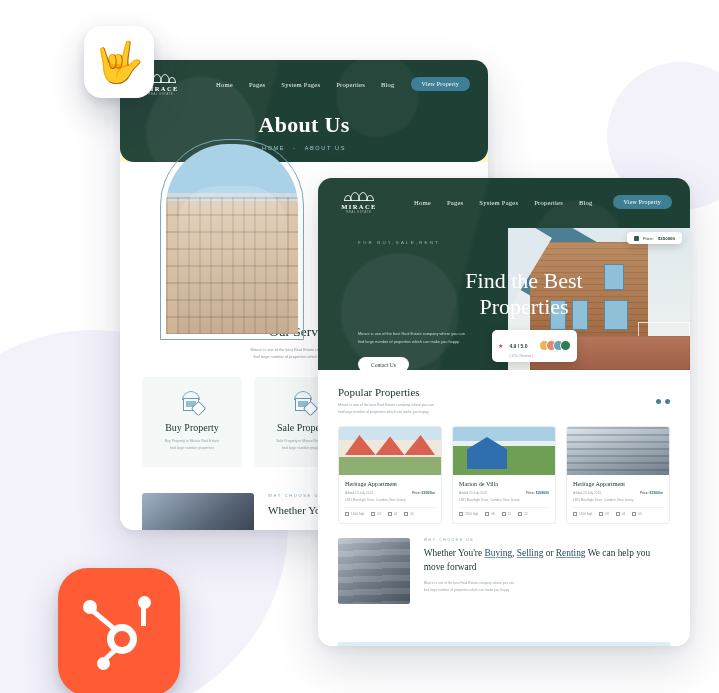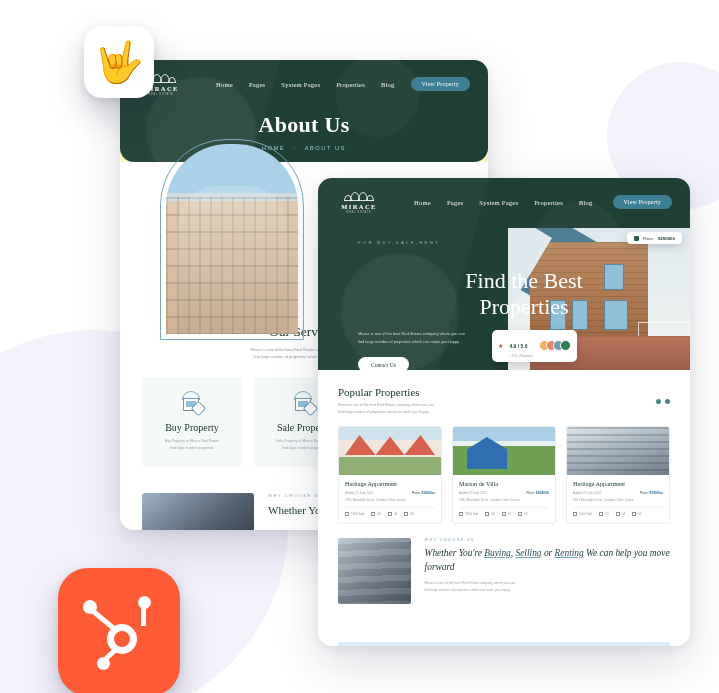--- a/index.html
+++ b/index.html
@@ -188,21 +188,21 @@
   .pcard .ptitle { font-family:"Liberation Serif", serif; font-size:6.2px; color:#18332a; }
   .prow { display:flex; justify-content:space-between; margin-top:4px; }
   .padded { font-size:3.2px; color:#9aa3ac; }
   .pprice { font-size:3.4px; color:#18332a; }
   .pprice b { color:#2f6f8a; }
   .paddr { font-size:3.1px; color:#9aa3ac; margin-top:3px; }
   .feats { display:flex; gap:7px; margin-top:5px; border-top:1px solid #eef1f3; padding-top:4px; }
   .feat { display:flex; align-items:center; gap:2px; font-size:3.1px; color:#8d969f; }
   .feat i { width:4px; height:4px; border:.8px solid #8d969f; display:block; }
 
-  .why2 { display:flex; gap:14px; margin-top:14px;font-style:italic; }
+  .why2 { display:flex; gap:14px; margin-top:14px; }
   .why2-photo { width:82px; height:66px; border-radius:2px;
                 background: linear-gradient(140deg,#b9c4ce 0%, #78838f 52%, #4b5560 100%); }
   .why2-photo-inner { width:100%; height:100%;
                 background: repeating-linear-gradient(178deg, rgba(255,255,255,.10) 0 6px, rgba(0,0,0,.05) 6px 13px); }
   .why2-eyebrow { font-size:3.6px; letter-spacing:1.5px; color:#86a7b8; }
   .why2-head { font-family:"Liberation Serif", serif; font-size:9.4px; color:#18332a; line-height:1.45; margin-top:5px; }
   .why2-head u { text-decoration: underline; text-decoration-color:#6f9fb2; color:#2a4a5c; }
   .why2-desc { font-size:3.3px; color:#9aa3ac; line-height:2.0; margin-top:6px; }
 
   .bottom-strip { position:absolute; left:20px; right:20px; bottom:-4px; height:8px;

